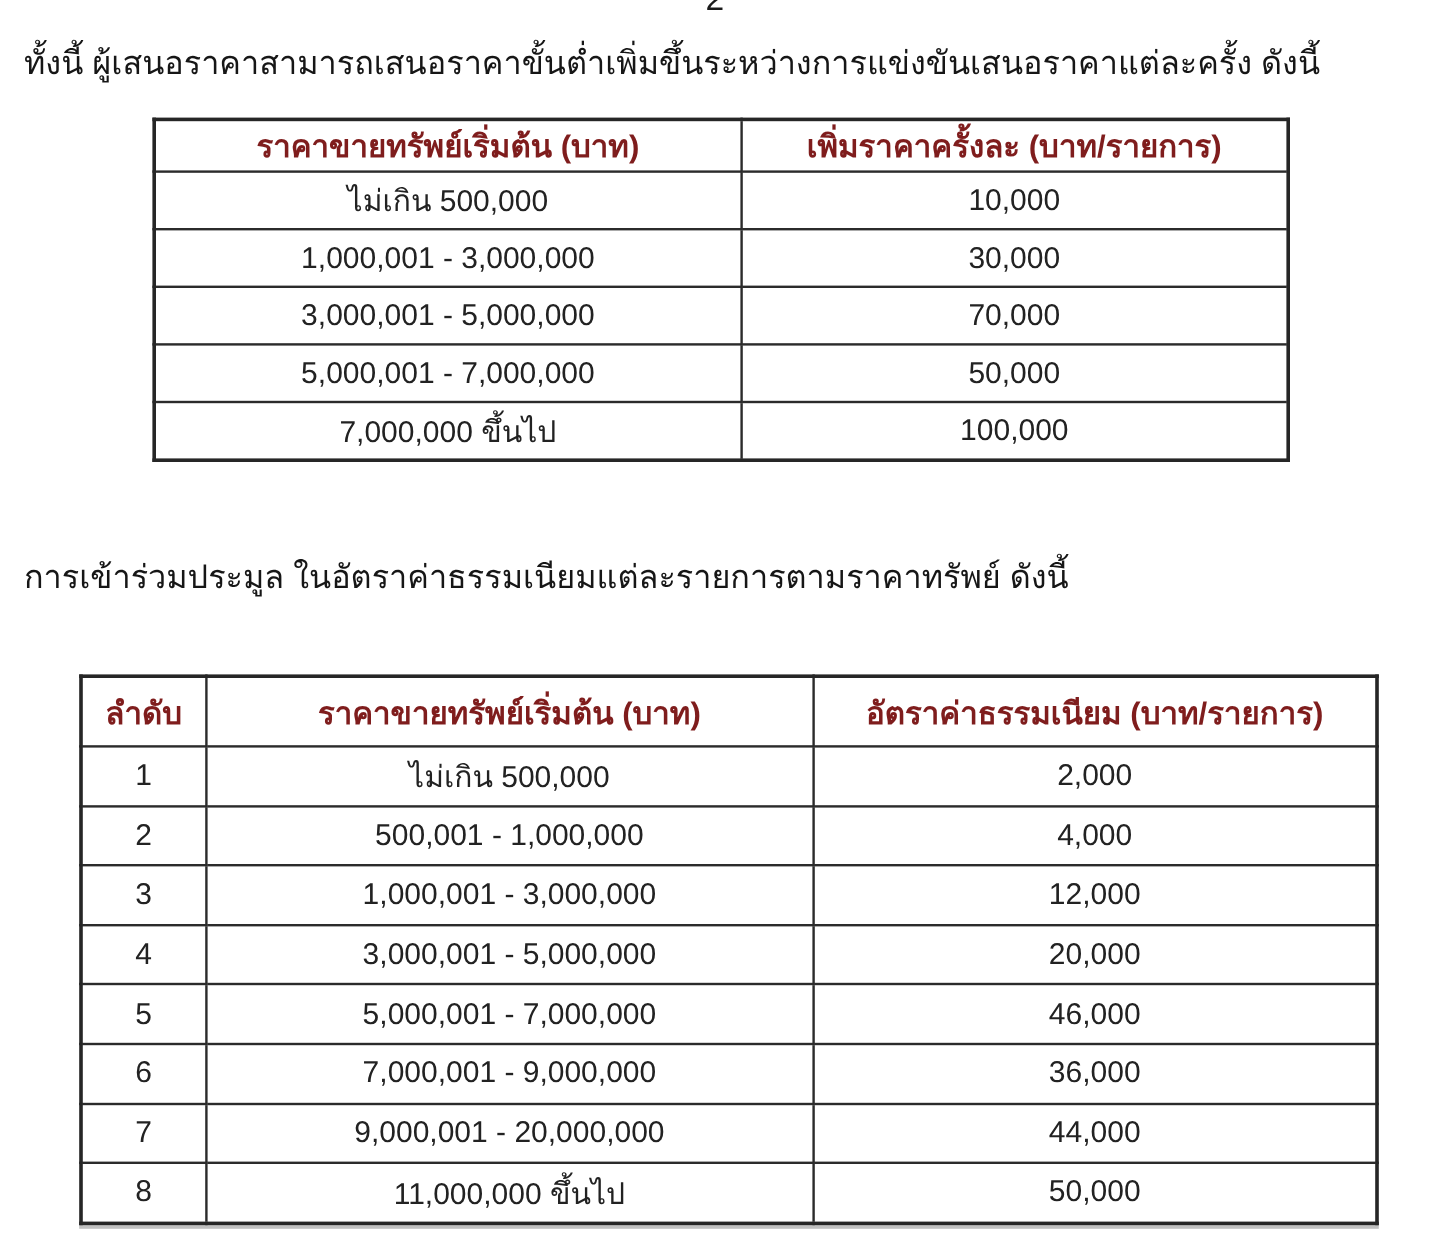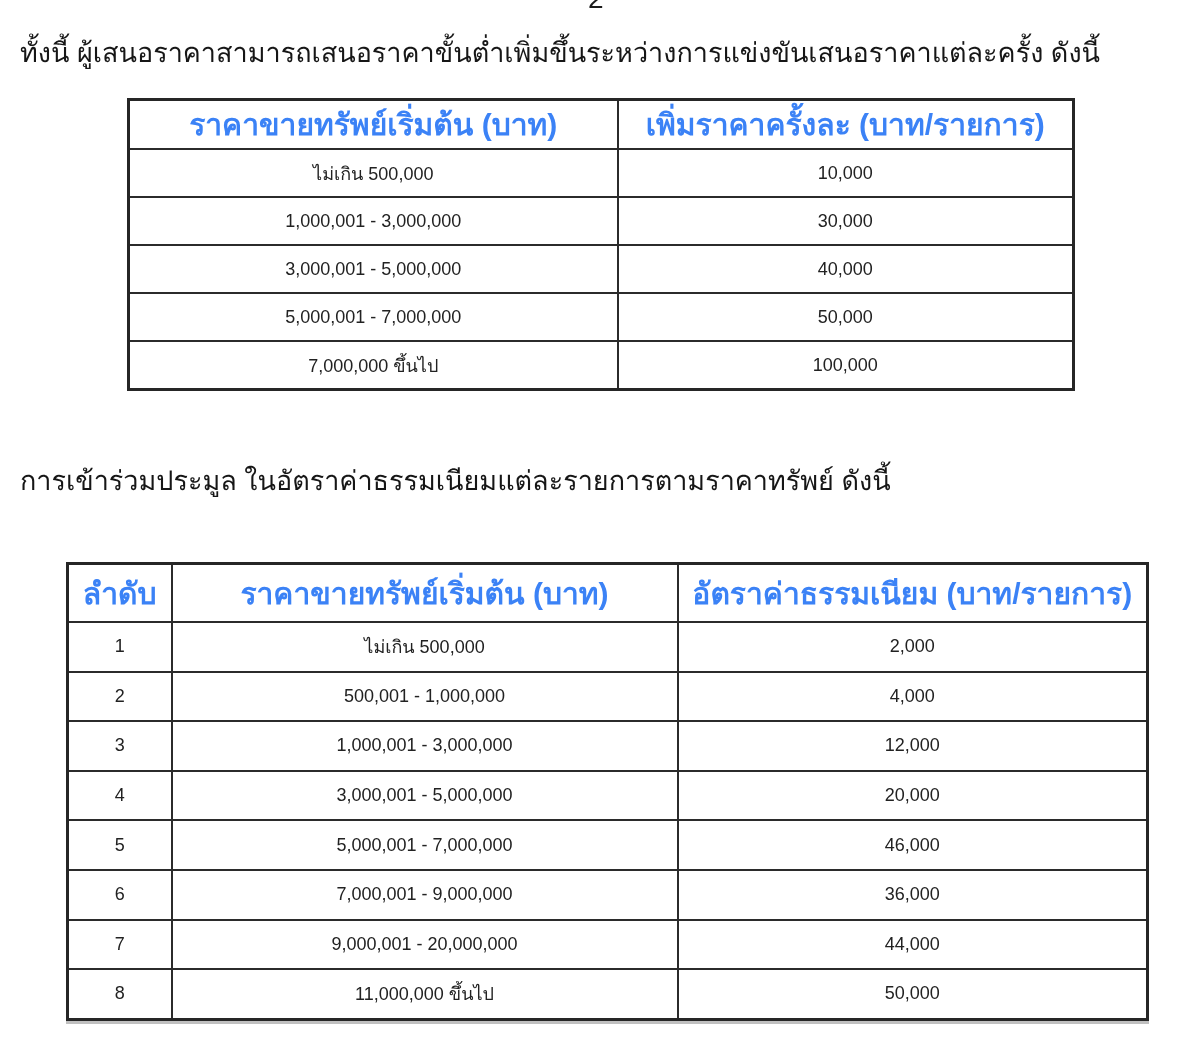--- a/index.html
+++ b/index.html
@@ -42,26 +42,26 @@
   table.doc-table th, table.doc-table td {
     border: 2px solid #2b2b2b;
     text-align: center;
     vertical-align: middle;
     padding: 0;
     overflow: hidden;
     white-space: nowrap;
   }
   table.doc-table { border: 3px solid #262626; }
   table.doc-table th {
-    font-size: 30px;
+    font-size: 26px;
     font-weight: bold;
-    color: #3b82f6;
+    color: #7f1d1d;
   }
   table.doc-table td {
-    font-size: 18px;
+    font-size: 25px;
     font-weight: normal;
     color: #222222;
   }
   
   .t1 { left: 127px; top: 98px; }
   .t1 th { height: 40px; }
   .t1 td { height: 46px; }
   
   .t2 { left: 66px; top: 562px; border-bottom-width: 4px; box-shadow: 0 3px 0 rgba(140,140,140,0.55); }
   .t2 th { height: 56px; }
@@ -91,21 +91,21 @@
         <tr>
           <td>ไม่เกิน  500,000</td>
           <td>10,000</td>
         </tr>
         <tr>
           <td>1,000,001 - 3,000,000</td>
           <td>30,000</td>
         </tr>
         <tr>
           <td>3,000,001 - 5,000,000</td>
-          <td>40,000</td>
+          <td>70,000</td>
         </tr>
         <tr>
           <td>5,000,001 - 7,000,000</td>
           <td>50,000</td>
         </tr>
         <tr>
           <td>7,000,000 ขึ้นไป</td>
           <td>100,000</td>
         </tr>
       </tbody>

